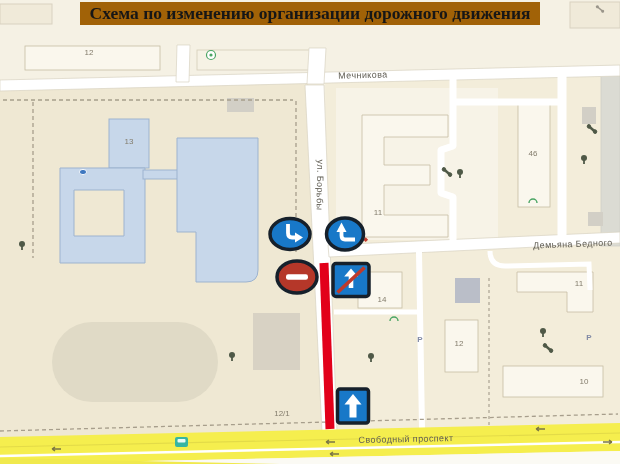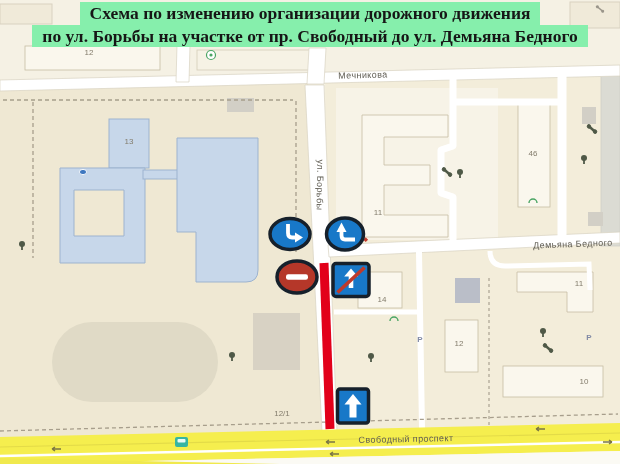--- a/index.html
+++ b/index.html
@@ -2,21 +2,21 @@
 <html><head>
 <meta charset="utf-8">
 <style>
   html,body{margin:0;padding:0;background:#ffffff;}
   #stage{position:relative;width:620px;height:464px;overflow:hidden;background:#f5f1e4;
          font-family:"Liberation Sans",sans-serif;}
   #map-svg{position:absolute;left:0;top:0;width:620px;height:464px;display:block;}
   .title-wrap{position:absolute;left:0;top:0;width:620px;text-align:center;z-index:20;
               font-family:"Liberation Serif",serif;font-weight:bold;color:#161616;}
   .title-line{display:block;line-height:1;}
-  .title-line > span{display:inline-block;background:#86efac;font-size:17.5px;
+  .title-line > span{display:inline-block;background:#a16207;font-size:17.5px;
                      padding:3px 10px 2px 10px;white-space:nowrap;}
   .t1{margin-top:2px;}
   .t2{margin-top:0px;}
   svg text{font-family:"Liberation Sans",sans-serif;}
   .blabel{fill:#837c6c;font-size:8px;}
   .stlabel{fill:#5f5c52;font-size:9px;letter-spacing:0.4px;}
   .plabel{fill:#8089a5;font-size:8px;font-weight:bold;}
 </style>
 </head>
 <body>
@@ -226,16 +226,15 @@
     <g transform="translate(353,406)">
       <rect x="-15.5" y="-17" width="31" height="34" rx="2.5" fill="#1878c8" stroke="#16202b" stroke-width="3.5"></rect>
       <polygon points="-8.5,-1.5 0,-12 8.5,-1.5" fill="#ffffff"></polygon>
       <rect x="-3.5" y="-2.5" width="7" height="14" fill="#ffffff"></rect>
     </g>
   </g>
 </svg>
 
   <div class="title-wrap">
     <div class="title-line t1"><span>Схема по изменению организации дорожного движения</span></div>
-    <div class="title-line t2"><span>по ул. Борьбы на участке от пр. Свободный до ул. Демьяна Бедного</span></div>
   </div>
 
 </div>
 
 </body></html>

